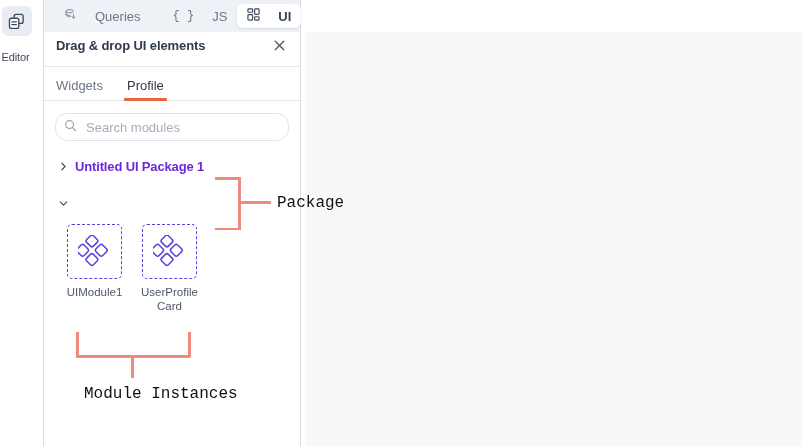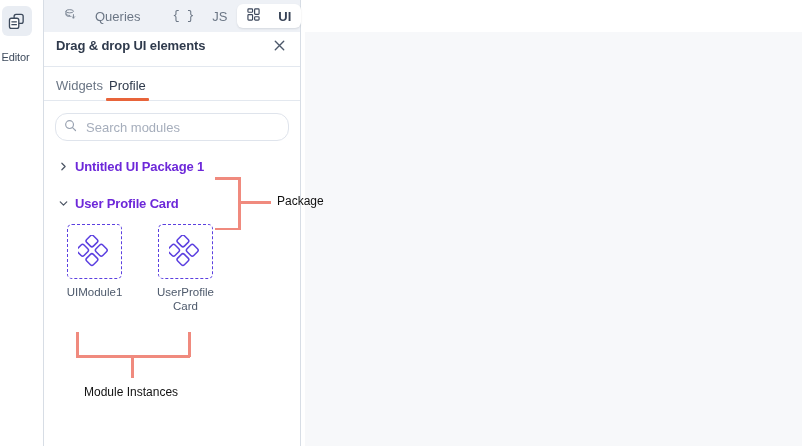--- a/index.html
+++ b/index.html
@@ -104,21 +104,21 @@
   .close-btn {
     width: 18px; height: 18px; display:flex; align-items:center; justify-content:center;
     cursor: pointer; color: #5b6678;
   }
 
   
   .subtabs {
     height: 34px;
     border-bottom: 1px solid #e3e8ef;
     display: flex; align-items: flex-end;
-    padding-left: 12px; gap: 6px;
+    padding-left: 12px; gap: 24px;
     background: #ffffff;
   }
   .subtab {
     position: relative;
     font-size: 13px;
     color: #6b7685;
     padding-bottom: 7px;
     cursor: pointer;
   }
   .subtab.active { color: #2f3a4c; }
@@ -160,21 +160,21 @@
   }
   .tree-row .chev { width: 11px; height: 11px; display:flex; align-items:center; justify-content:center; color:#4d5665; }
   .tree-row .tree-label {
     font-size: 13px; font-weight: 700; color: #6d28d9; letter-spacing: -0.15px;
   }
 
   
   .module-grid {
     margin-top: 7px;
     display: flex;
-    gap: 36px;
+    gap: 20px;
     padding-left: 12px;
   }
   .module-cell { width: 55px; display: flex; flex-direction: column; align-items: center; cursor: pointer;}
   .module-tile {
     width: 55px; height: 55px;
     border: 1.5px dashed #5b3fe0;
     border-radius: 5px;
     display: flex; align-items: center; justify-content: center;
   }
   .module-name {
@@ -185,24 +185,24 @@
     line-height: 14px;
     width: 58px;
     word-break: break-all;
   }
 
   
   .anno { position: absolute; pointer-events: none; }
   .anno-line { position: absolute; background: #f08a7e; }
   .anno-text {
     position: absolute;
-    font-size: 12px;
+    font-size: 16px;
     color: #111111;
     white-space: nowrap;
-    font-family: Liberation Sans, sans-serif;
+    font-family: Liberation Mono, monospace;
     text-align: center;
   }
 
   
   #pkg-bracket { left: 0; top: 0; width: 802px; height: 446px; }
 </style>
 </head>
 <body>
 
 <div id="app">
@@ -292,21 +292,20 @@
           </span>
           <span class="tree-label">Untitled UI Package 1</span>
         </div>
 
         <div class="tree-row" style="margin-top:9px;">
           <span class="chev">
             <svg width="9" height="9" viewBox="0 0 10 10" fill="none">
               <path d="M1.4 3.2 L5 6.8 L8.6 3.2" stroke="#4d5665" stroke-width="1.4" stroke-linecap="round" stroke-linejoin="round"></path>
             </svg>
           </span>
-          <span class="tree-label">User Profile Card</span>
         </div>
 
       </div>
 
       <div class="module-grid">
 
         <div class="module-cell">
           <div class="module-tile">
             <svg width="34" height="34" viewBox="0 0 36 36" fill="none">
               <rect x="13.0" y="2.6" width="10" height="10" rx="2.2" transform="rotate(45 18 3)" stroke="#5b3fe0" stroke-width="1.6"></rect>

